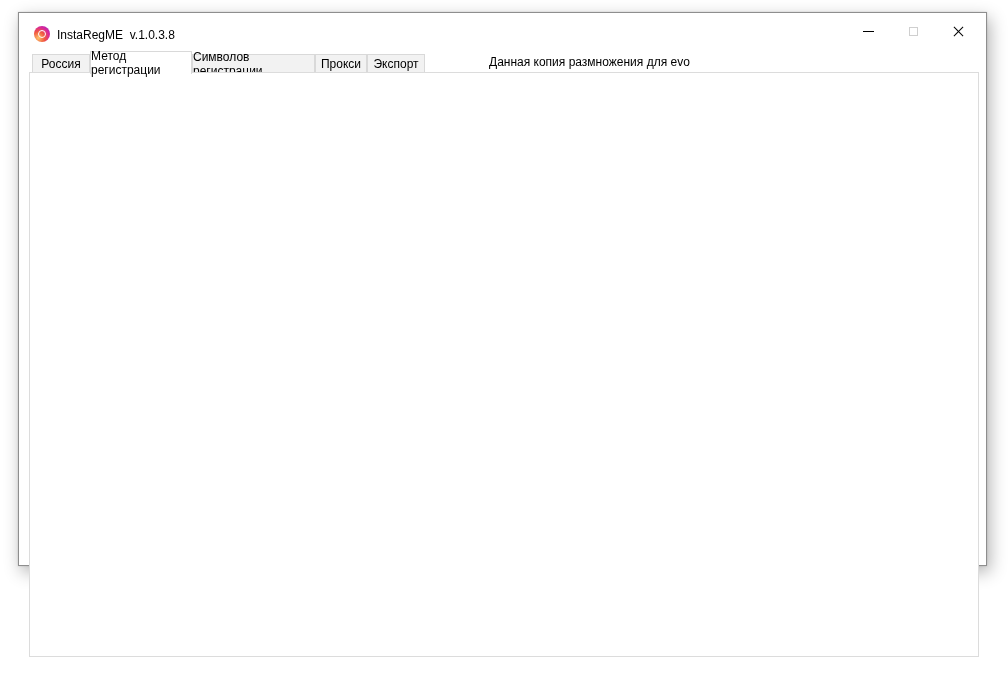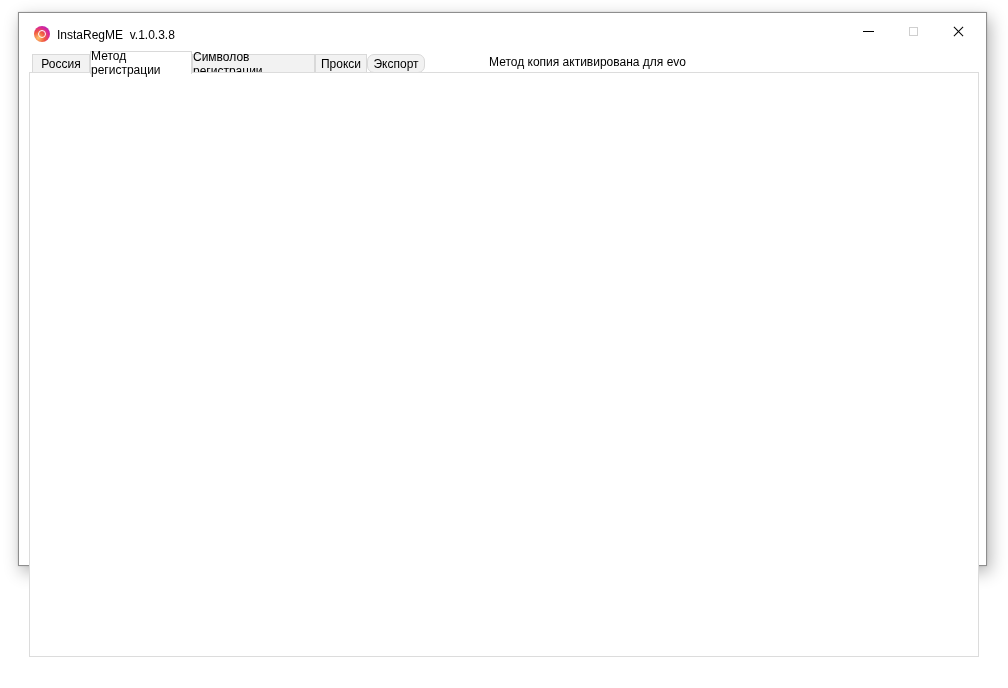--- a/index.html
+++ b/index.html
@@ -112,22 +112,22 @@
       <div class="wc">
             <div class="close-glyph"></div>
           </div>
     </div>
   </div>
 
   <div class="tab" style="left:13px; width:58px;">Россия</div>
   <div class="tab active" style="left:71px; width:102px;">Метод регистрации</div>
   <div class="tab" style="left:173px; width:123px;">Символов регистрации</div>
   <div class="tab" style="left:296px; width:52px;">Прокси</div>
-  <div class="tab" style="left:348px; width:58px;border-radius:7px;">Экспорт</div>
-  <div class="license">Метод копия активирована для evo</div>
+  <div class="tab" style="left:348px; width:58px;">Экспорт</div>
+  <div class="license">Данная копия размножения для evo</div>
 
   <div class="tabpage"></div>
 
   <div class="groupbox" style="left:18px; top:74px; width:434px; height:82px;">
     <span class="gb-title">Метод регистрации</span>
     <span class="radio" style="left:6px; top:14px;"></span>
     <span class="lbl" style="left:25px; top:14px;">на номера</span>
     <span class="radio checked" style="left:6px; top:38px;"></span>
     <span class="lbl" style="left:25px; top:38px;">на почты</span>
     <span class="radio" style="left:6px; top:62px;"></span>

